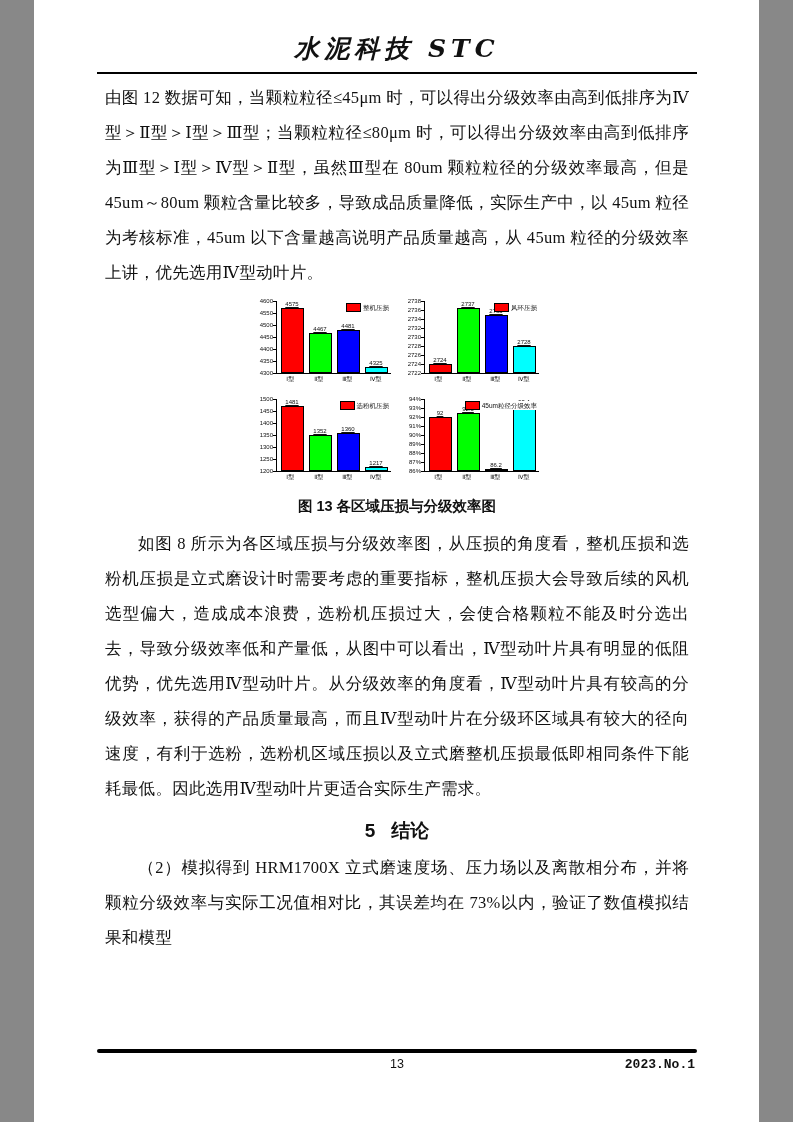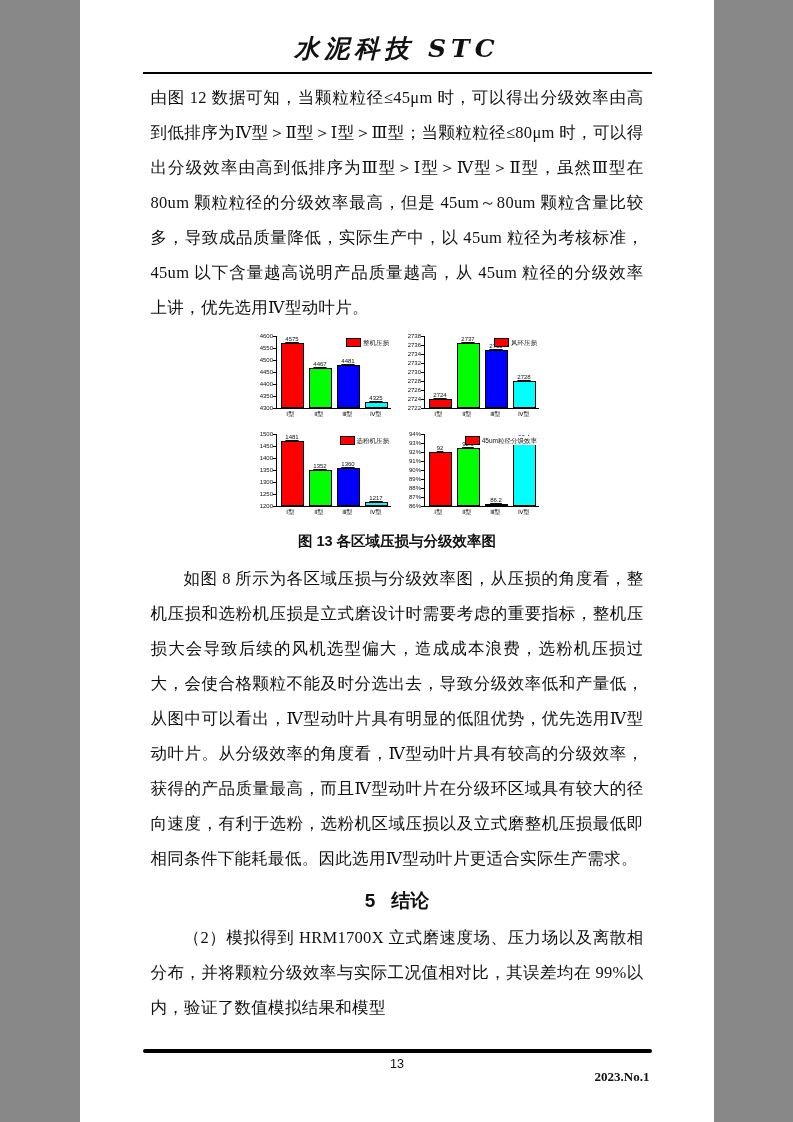--- a/index.html
+++ b/index.html
@@ -1,18 +1,18 @@
 <!DOCTYPE html>
 <html><head>
 <meta charset="utf-8">
 <style>
   html, body { margin: 0; padding: 0; background: #888; }
   .page {
     position: relative;
-    width: 634px; height: 1122px;
+    width: 725px; height: 1122px;
     margin: 0 auto;
     background: #ffffff;
     box-sizing: border-box;
     padding: 34px 62px 0 63px;
     font-family: "Liberation Serif", "DejaVu Serif", serif;
     color: #111;
     overflow: hidden;
   }
   .journal-title {
     text-align: center;
@@ -109,23 +109,23 @@
 
   
   .footer { position: absolute; left: 63px; right: 62px; top: 1049px; }
   .footer-rule { height: 4px; background: #000; border-radius: 2px; }
   .footer-row {
     position: relative; margin-top: 4px; text-align: center;
     font-family: "Liberation Sans", "DejaVu Sans", sans-serif;
     font-size: 12.5px;
   }
   .footer-issue {
-    position: absolute; right: 2px; top: 12px;
+    position: absolute; right: 2px; top: 0;
     font-size: 13px; font-weight: bold;
-    font-family: Liberation Serif, serif;
+    font-family: Liberation Mono, monospace;
   }
 </style>
 </head>
 <body>
 
 <div class="page">
 
   <div class="journal-title">水泥科技 STC</div>
   <div class="header-rule"></div>
 
@@ -328,21 +328,21 @@
     </div>
     <div class="figure-caption">图 13 各区域压损与分级效率图</div>
   </div>
 
   <p class="para indent p2">如图 8 所示为各区域压损与分级效率图，从压损的角度看，整机压损和选粉机压损是立式磨设计时需要考虑的重要指标，整机压损大会导致后续的风机选型偏大，造成成本浪费，选粉机压损过大，会使合格颗粒不能及时分选出去，导致分级效率低和产量低，从图中可以看出，Ⅳ型动叶片具有明显的低阻优势，优先选用Ⅳ型动叶片。从分级效率的角度看，Ⅳ型动叶片具有较高的分级效率，获得的产品质量最高，而且Ⅳ型动叶片在分级环区域具有较大的径向速度，有利于选粉，选粉机区域压损以及立式磨整机压损最低即相同条件下能耗最低。因此选用Ⅳ型动叶片更适合实际生产需求。</p>
 
   <h2 class="section-heading">
     <span class="sec-num">5</span><span>结论</span>
   </h2>
 
-  <p class="para indent c2">（2）模拟得到 HRM1700X 立式磨速度场、压力场以及离散相分布，并将颗粒分级效率与实际工况值相对比，其误差均在 99%以内，验证了数值模拟结果和模型</p>
+  <p class="para indent c2">（2）模拟得到 HRM1700X 立式磨速度场、压力场以及离散相分布，并将颗粒分级效率与实际工况值相对比，其误差均在 73%以内，验证了数值模拟结果和模型</p>
 
   <div class="footer">
     <div class="footer-rule"></div>
     <div class="footer-row">
       <span class="footer-page">13</span>
       <span class="footer-issue">2023.No.1</span>
     </div>
   </div>
 
 </div>

